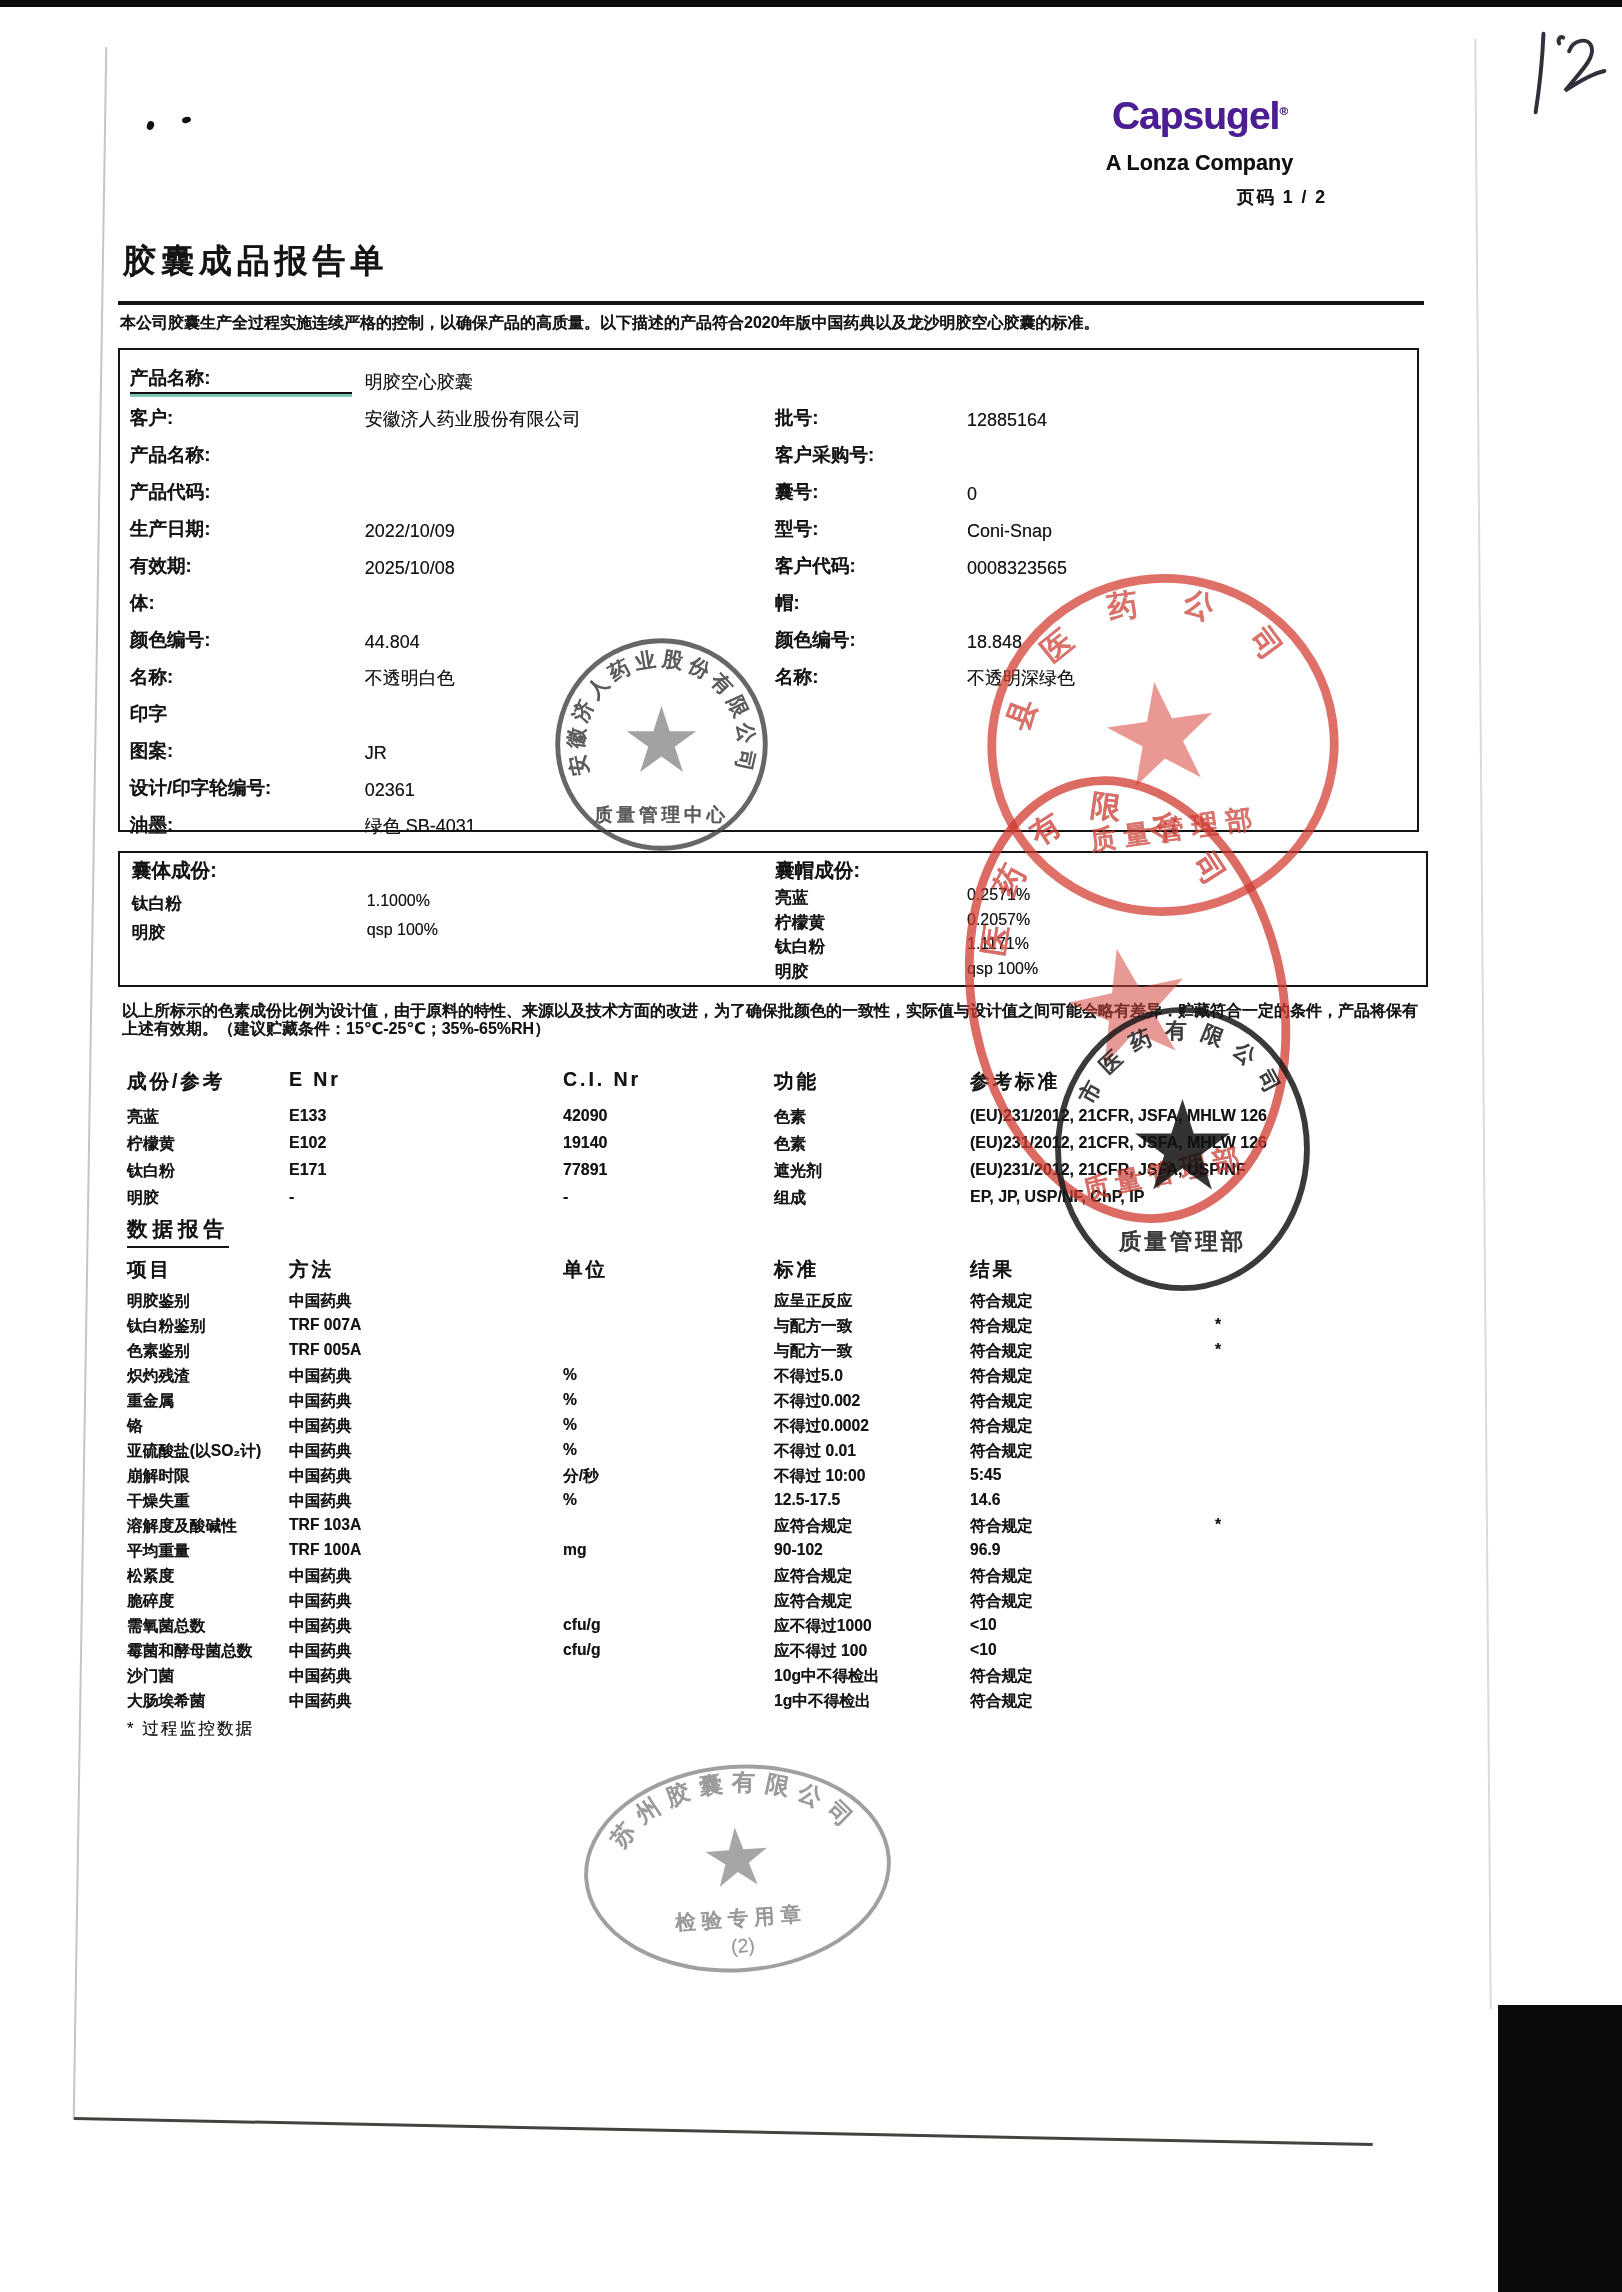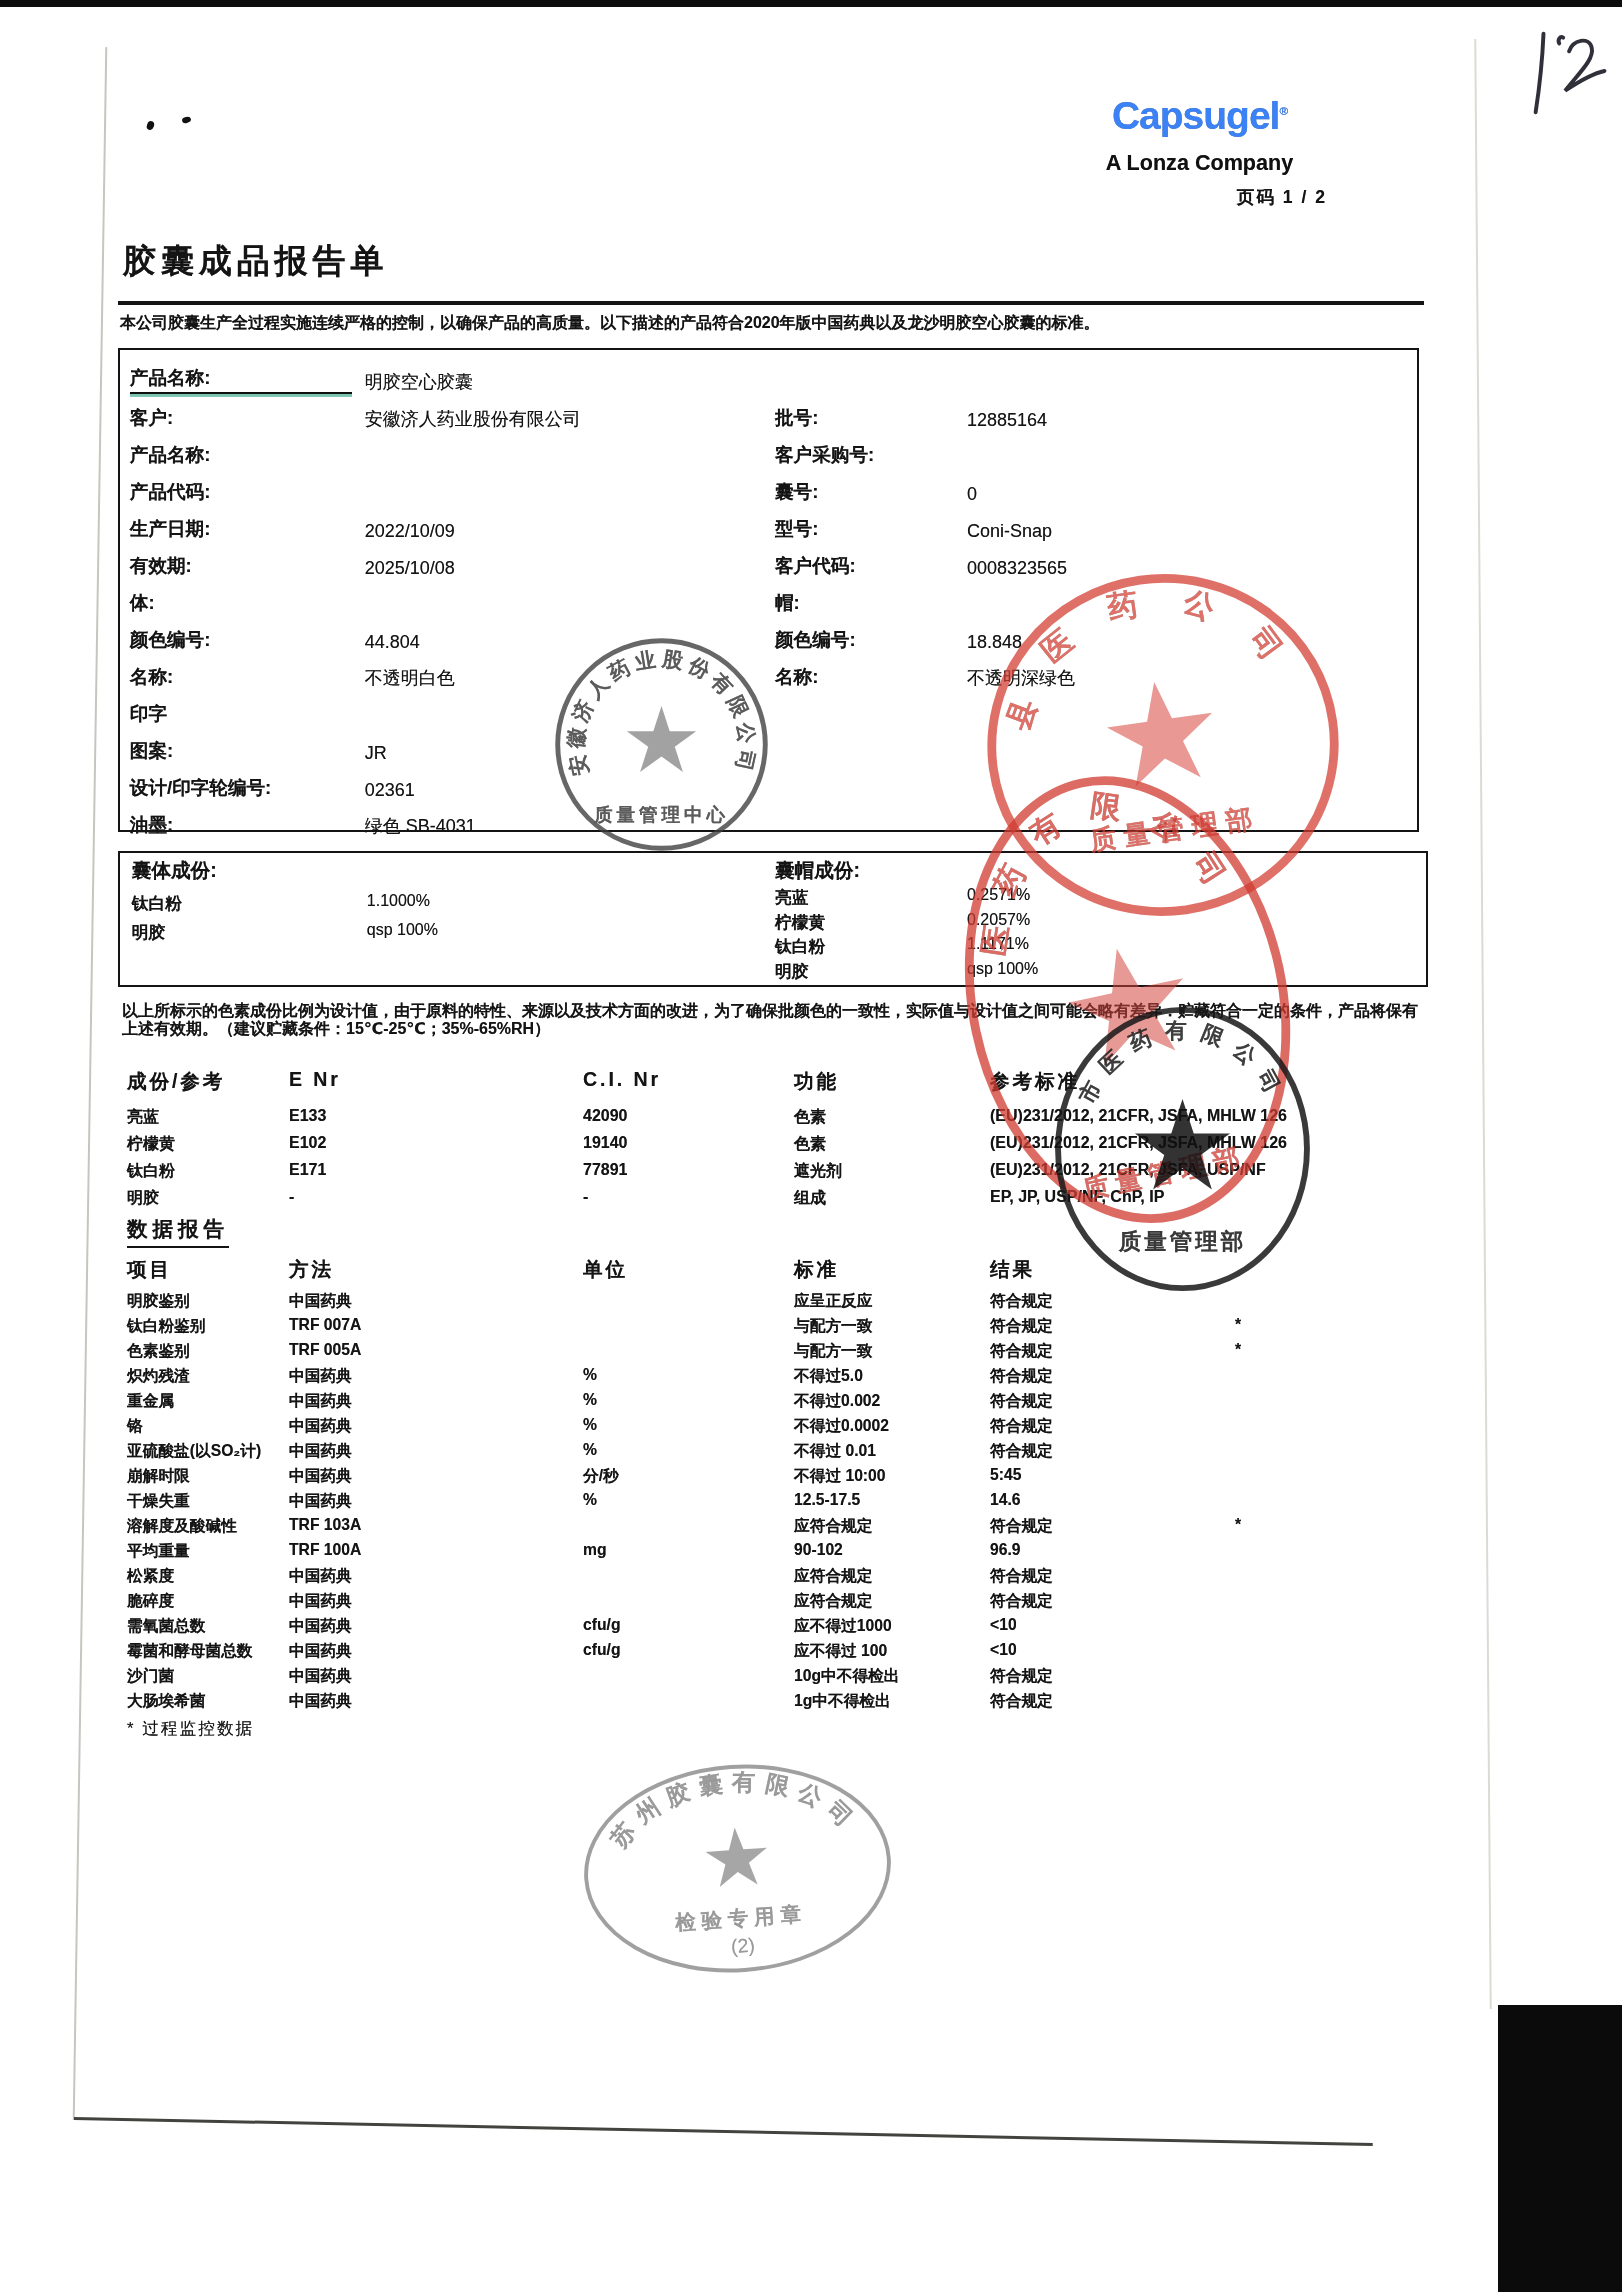--- a/index.html
+++ b/index.html
@@ -12,21 +12,21 @@
   .abs { position:absolute; }
   
   .topbar { left:0; top:0; width:1622px; height:6.9px; background:#0d0d0d; }
   .edge-left { left:89px; top:47px; width:2px; height:2073px; background:#c6c6c0; transform:rotate(0.9deg); }
   .edge-right { left:1482px; top:39px; width:2px; height:1970px; background:#dbdbd5; transform:rotate(-0.45deg); }
   .edge-bottom { left:74px; top:2117px; width:1299px; height:2.9px; background:#42423e; transform:rotate(1.15deg); transform-origin:left top; }
   .black-corner { left:1498px; top:2005px; width:124px; height:287px; background:#0b0b0b; }
   .ink-dot { background:#111; border-radius:50%; }
   
   .logo-block { left:1068px; top:94px; width:263px; text-align:center; }
-  .brand { font-size:39px; font-weight:700; letter-spacing:-1px; color:#3b82f6; }
+  .brand { font-size:39px; font-weight:700; letter-spacing:-1px; color:#4c1d95; }
   .brand sup { font-size:11.8px; }
   .tagline { font-size:21.6px; font-weight:700; margin-top:12px; color:#111; }
   .page-label { font-size:17.6px; font-weight:700; letter-spacing:2px; text-align:right; margin-top:8.8px; padding-right:3.9px; }
   .doc-title { left:123px; top:239px; font-size:33px; font-weight:700; letter-spacing:4.9px; }
   .rule1 { left:118px; top:301px; width:1306px; height:3.9px; background:#141414; }
   .intro { left:120px; top:313px; width:1321px; font-size:16px; font-weight:700; }
   
   .box { border:2.9px solid #141414; background:transparent; }
   .box1 { left:118px; top:348px; width:1301px; height:484px; }
   .box2 { left:118px; top:851px; width:1310px; height:136px; }
@@ -37,21 +37,21 @@
   .u-label { display:inline-block; width:222px; border-bottom:2px solid #0f0f0f;
              box-shadow:0 2.9px 0 rgba(78,176,150,.75); padding-bottom:1px; }
   .comp-title { font-size:19.6px; font-weight:700; }
   .crow { display:flex; height:29px; }
   .crow .k { width:235px; font-weight:700; font-size:16.7px; flex:none; }
   .crow .v { font-size:16px; }
   .crow-cap { height:24.5px; }
   .crow-cap .k { width:192px; }
   .note { left:122px; top:1002px; width:1311px; font-size:16px; font-weight:700; line-height:18px; }
   
-  .w1{width:162px;flex:none;} .w2{width:274px;flex:none;} .w3{width:211px;flex:none;margin-left:20px;}
+  .w1{width:162px;flex:none;} .w2{width:274px;flex:none;} .w3{width:211px;flex:none;}
   .w4{width:196px;flex:none;} .w5{width:245px;flex:none;} .w6{width:39px;flex:none;}
   .ref-table { left:127px; top:1068px; width:1313px; }
   .rt-h { display:flex; height:39px; font-size:19.6px; font-weight:700; letter-spacing:2.9px; }
   .rt-r { display:flex; height:27px; font-size:16px; font-weight:600; }
   .rt-r .w5b { width:470px; flex:none; }
   .report-heading { left:127px; top:1215px; font-size:20.6px; font-weight:700; letter-spacing:4.9px;
                     border-bottom:2.9px solid #141414; padding-bottom:2.9px; }
   .report-table { left:127px; top:1256px; width:1372px; }
   .dt-h { display:flex; height:35px; font-size:19.6px; font-weight:700; letter-spacing:2.9px; }
   .dt-r { display:flex; height:25px; font-size:15.7px; font-weight:600; }

